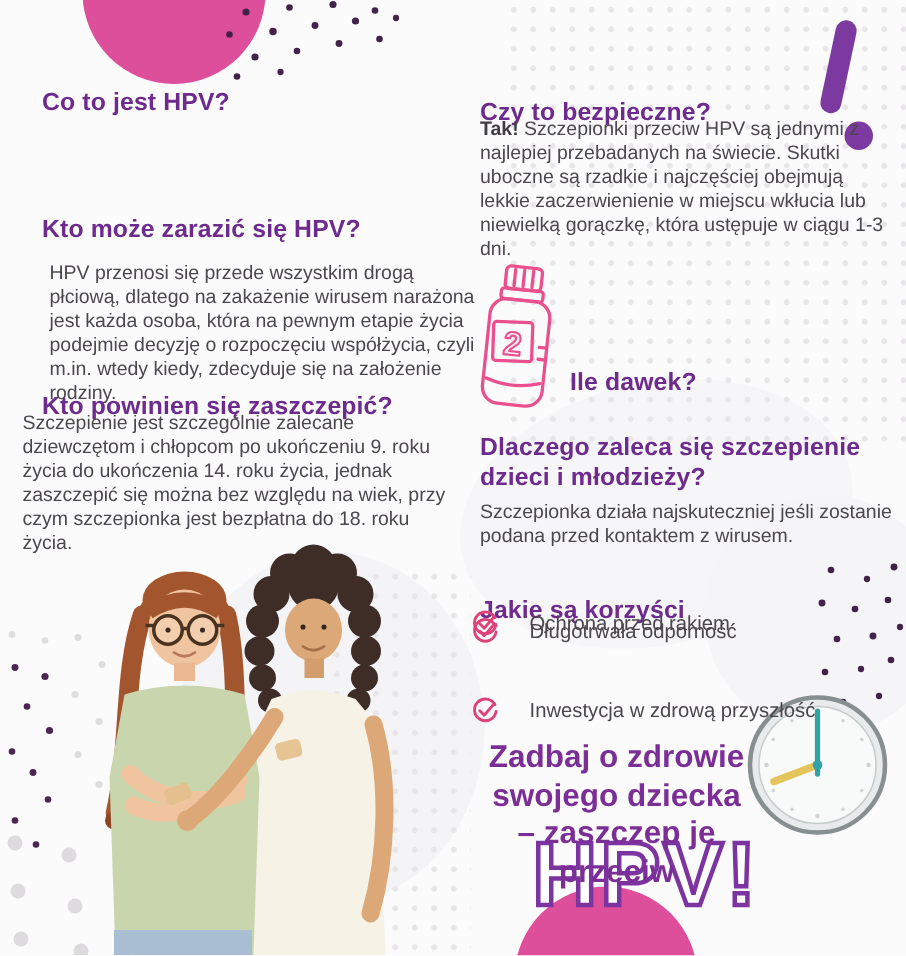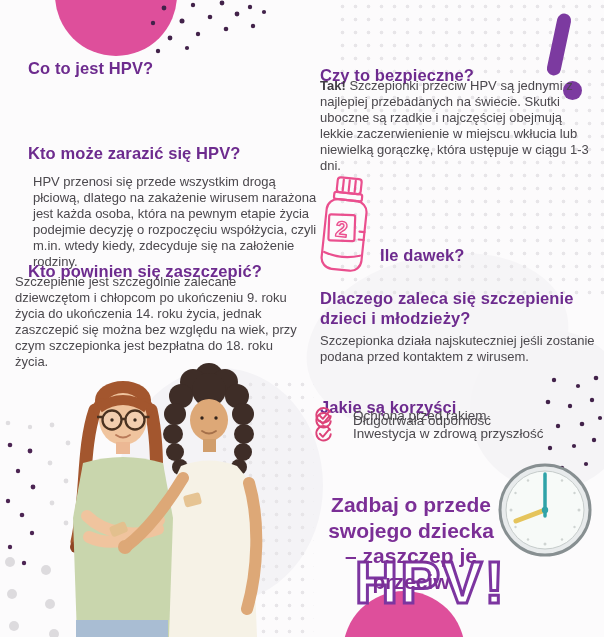--- a/index.html
+++ b/index.html
@@ -227,21 +227,21 @@
     </svg>
     <span class="benefit-label">Ochrona przed rakiem</span>
   </div>
   <div class="abs benefit-row" style="left:314px;top:411px">
     <svg width="19" height="19" viewBox="0 0 20 20">
       <path d="M16.8 6.2 A7.6 7.6 0 1 0 17.6 10.8" stroke="#dd4379" stroke-width="2" fill="none" stroke-linecap="round"></path>
       <path d="M6.2 10.3 l3.1 3.2 L16.4 5.2" stroke="#dd4379" stroke-width="2" fill="none" stroke-linecap="round" stroke-linejoin="round"></path>
     </svg>
     <span class="benefit-label">Długotrwała odporność</span>
   </div>
-  <div class="abs benefit-row" style="left:314px;top:424px">
+  <div class="abs benefit-row" style="left:314px;top:464px">
     <svg width="19" height="19" viewBox="0 0 20 20">
       <path d="M16.8 6.2 A7.6 7.6 0 1 0 17.6 10.8" stroke="#dd4379" stroke-width="2" fill="none" stroke-linecap="round"></path>
       <path d="M6.2 10.3 l3.1 3.2 L16.4 5.2" stroke="#dd4379" stroke-width="2" fill="none" stroke-linecap="round" stroke-linejoin="round"></path>
     </svg>
     <span class="benefit-label">Inwestycja w zdrową przyszłość</span>
   </div>
 
   <svg class="abs clock" width="94" height="94" viewBox="0 0 94 94">
     <circle cx="47" cy="47" r="45" fill="#e8ebec" stroke="#878f91" stroke-width="3"></circle>
     <circle cx="47" cy="47" r="39" fill="#f7faf8" stroke="#c6cccb" stroke-width="1"></circle>
@@ -258,19 +258,19 @@
         <circle cx="76.5" cy="30" r="1.2"></circle>
         <circle cx="17.5" cy="64" r="1.2"></circle>
         <circle cx="76.5" cy="64" r="1.2"></circle>
     </g>
     <line x1="47" y1="47" x2="18" y2="58" stroke="#e5c45c" stroke-width="5" stroke-linecap="round"></line>
     <line x1="47" y1="53" x2="47" y2="11" stroke="#2fa3a8" stroke-width="3.5" stroke-linecap="round"></line>
     <circle cx="47" cy="47" r="3.2" fill="#2fa3a8"></circle>
   </svg>
 
   <div class="abs cta">
-    <div>Zadbaj o przede</div>
+    <div>Zadbaj o zdrowie</div>
     <div>swojego dziecka</div>
     <div>– zaszczep je przeciw</div>
   </div>
   <div class="abs hpv">HPV!</div>
 
 </div>
 
 </body></html>

